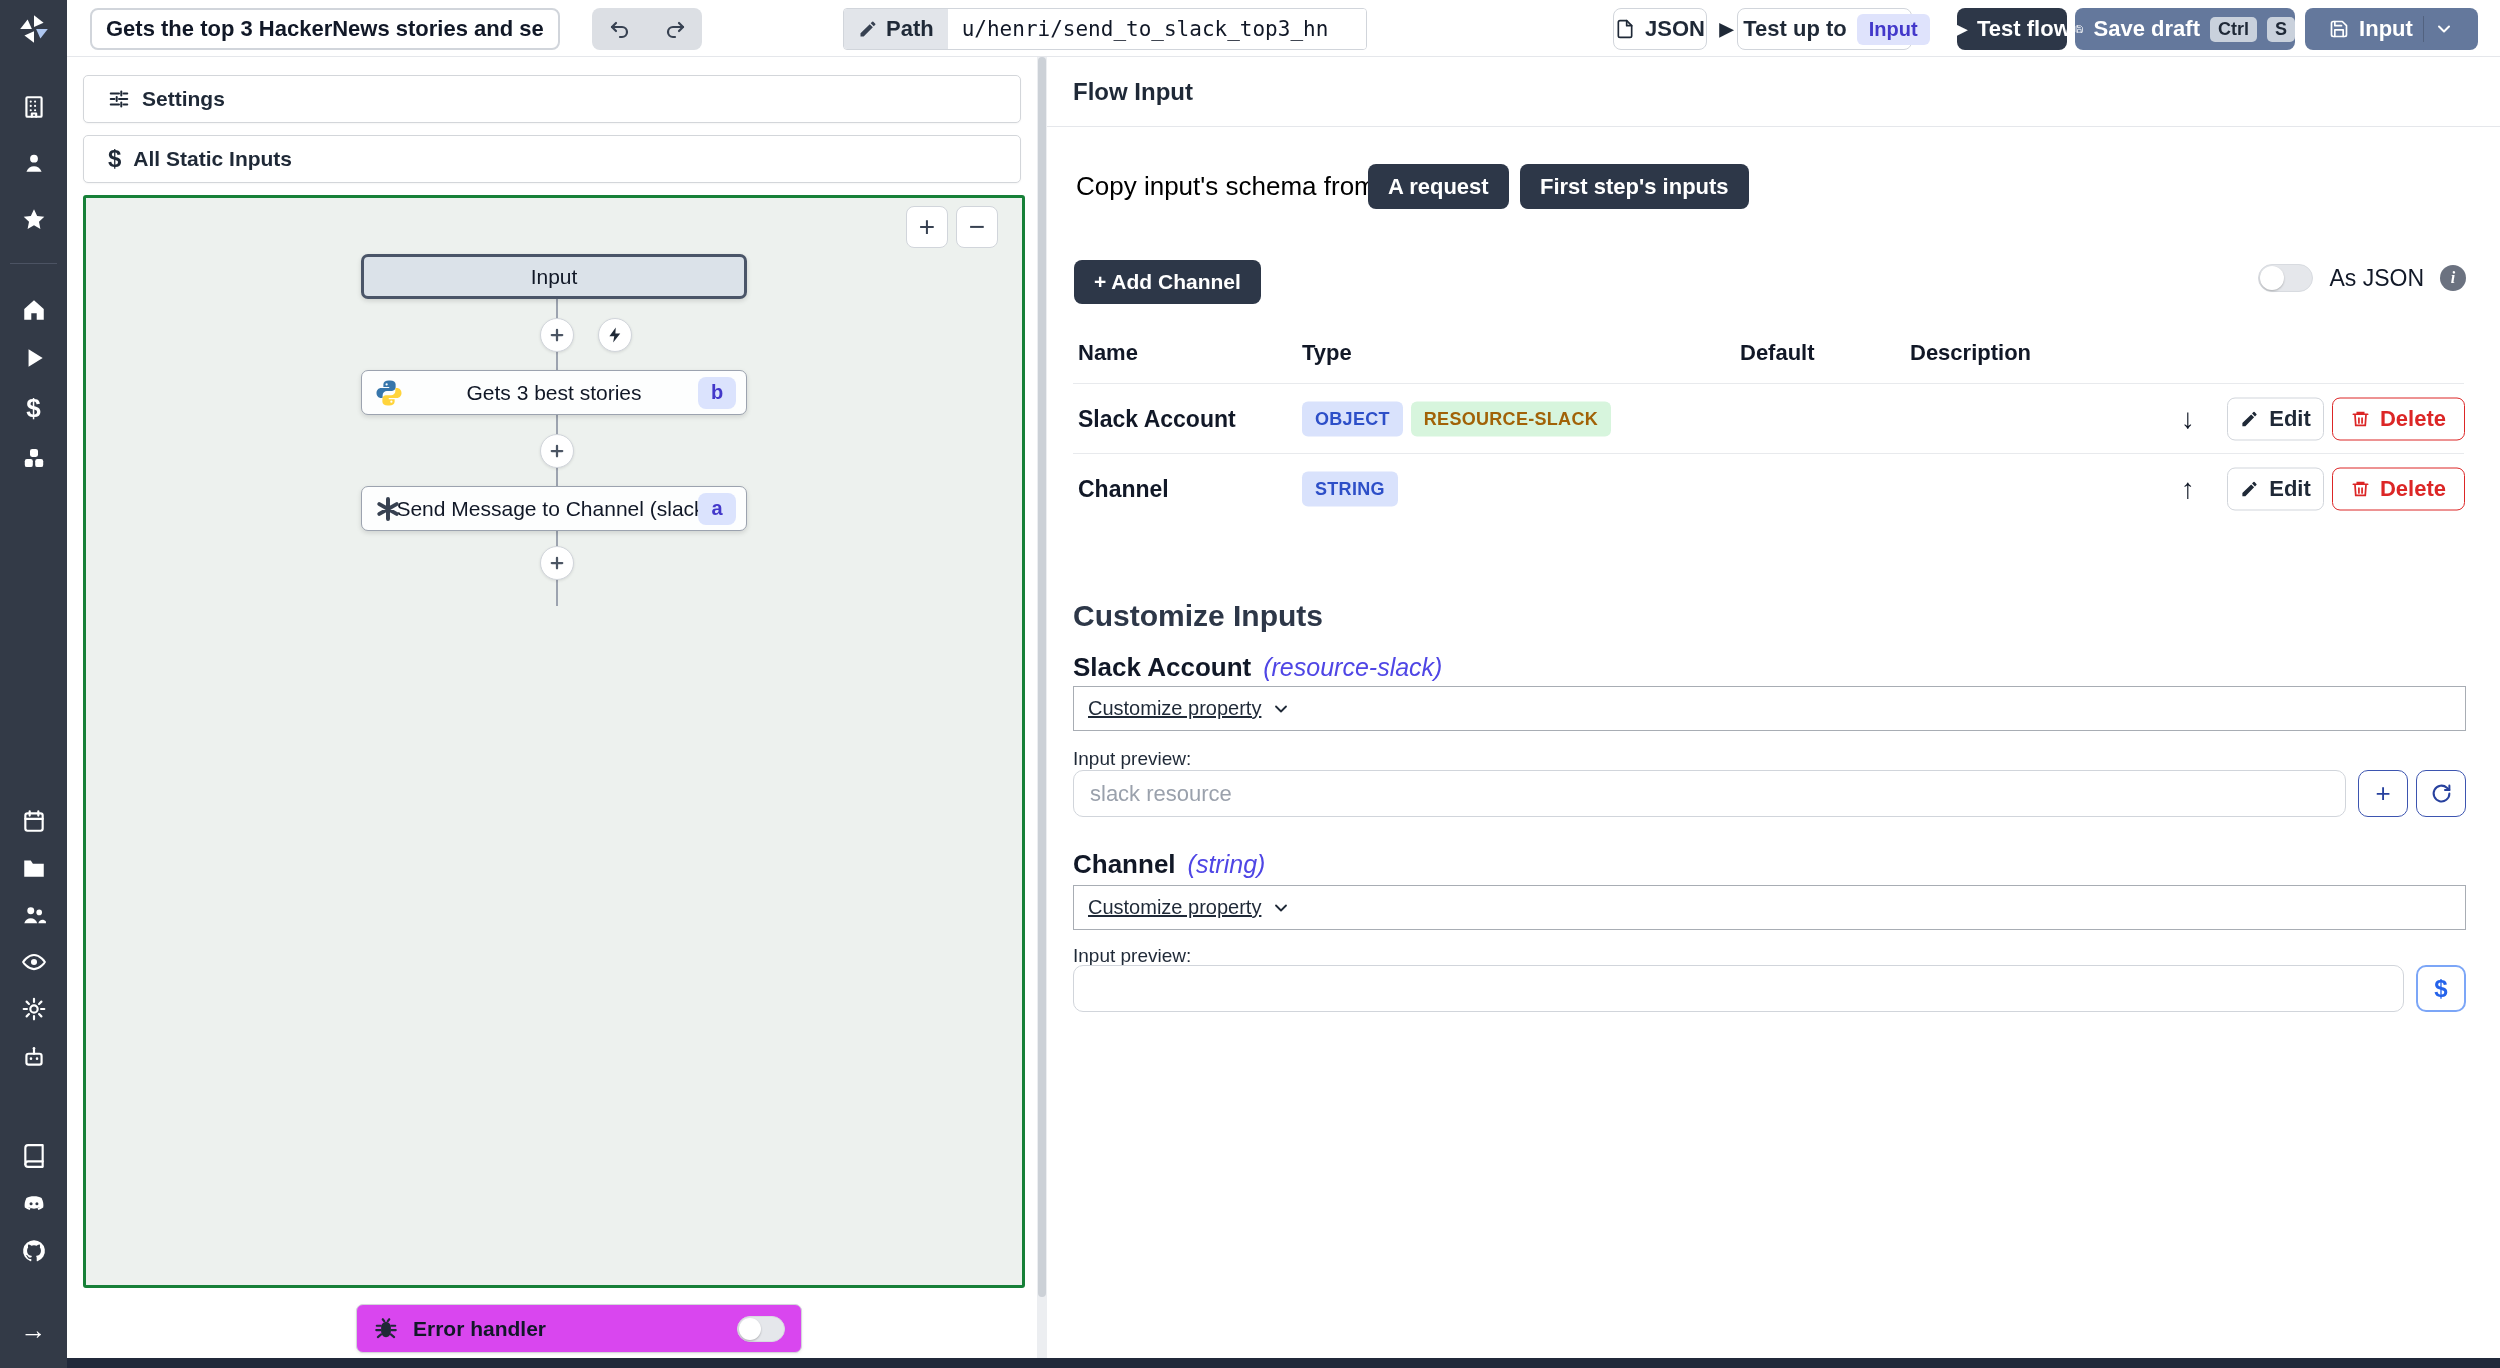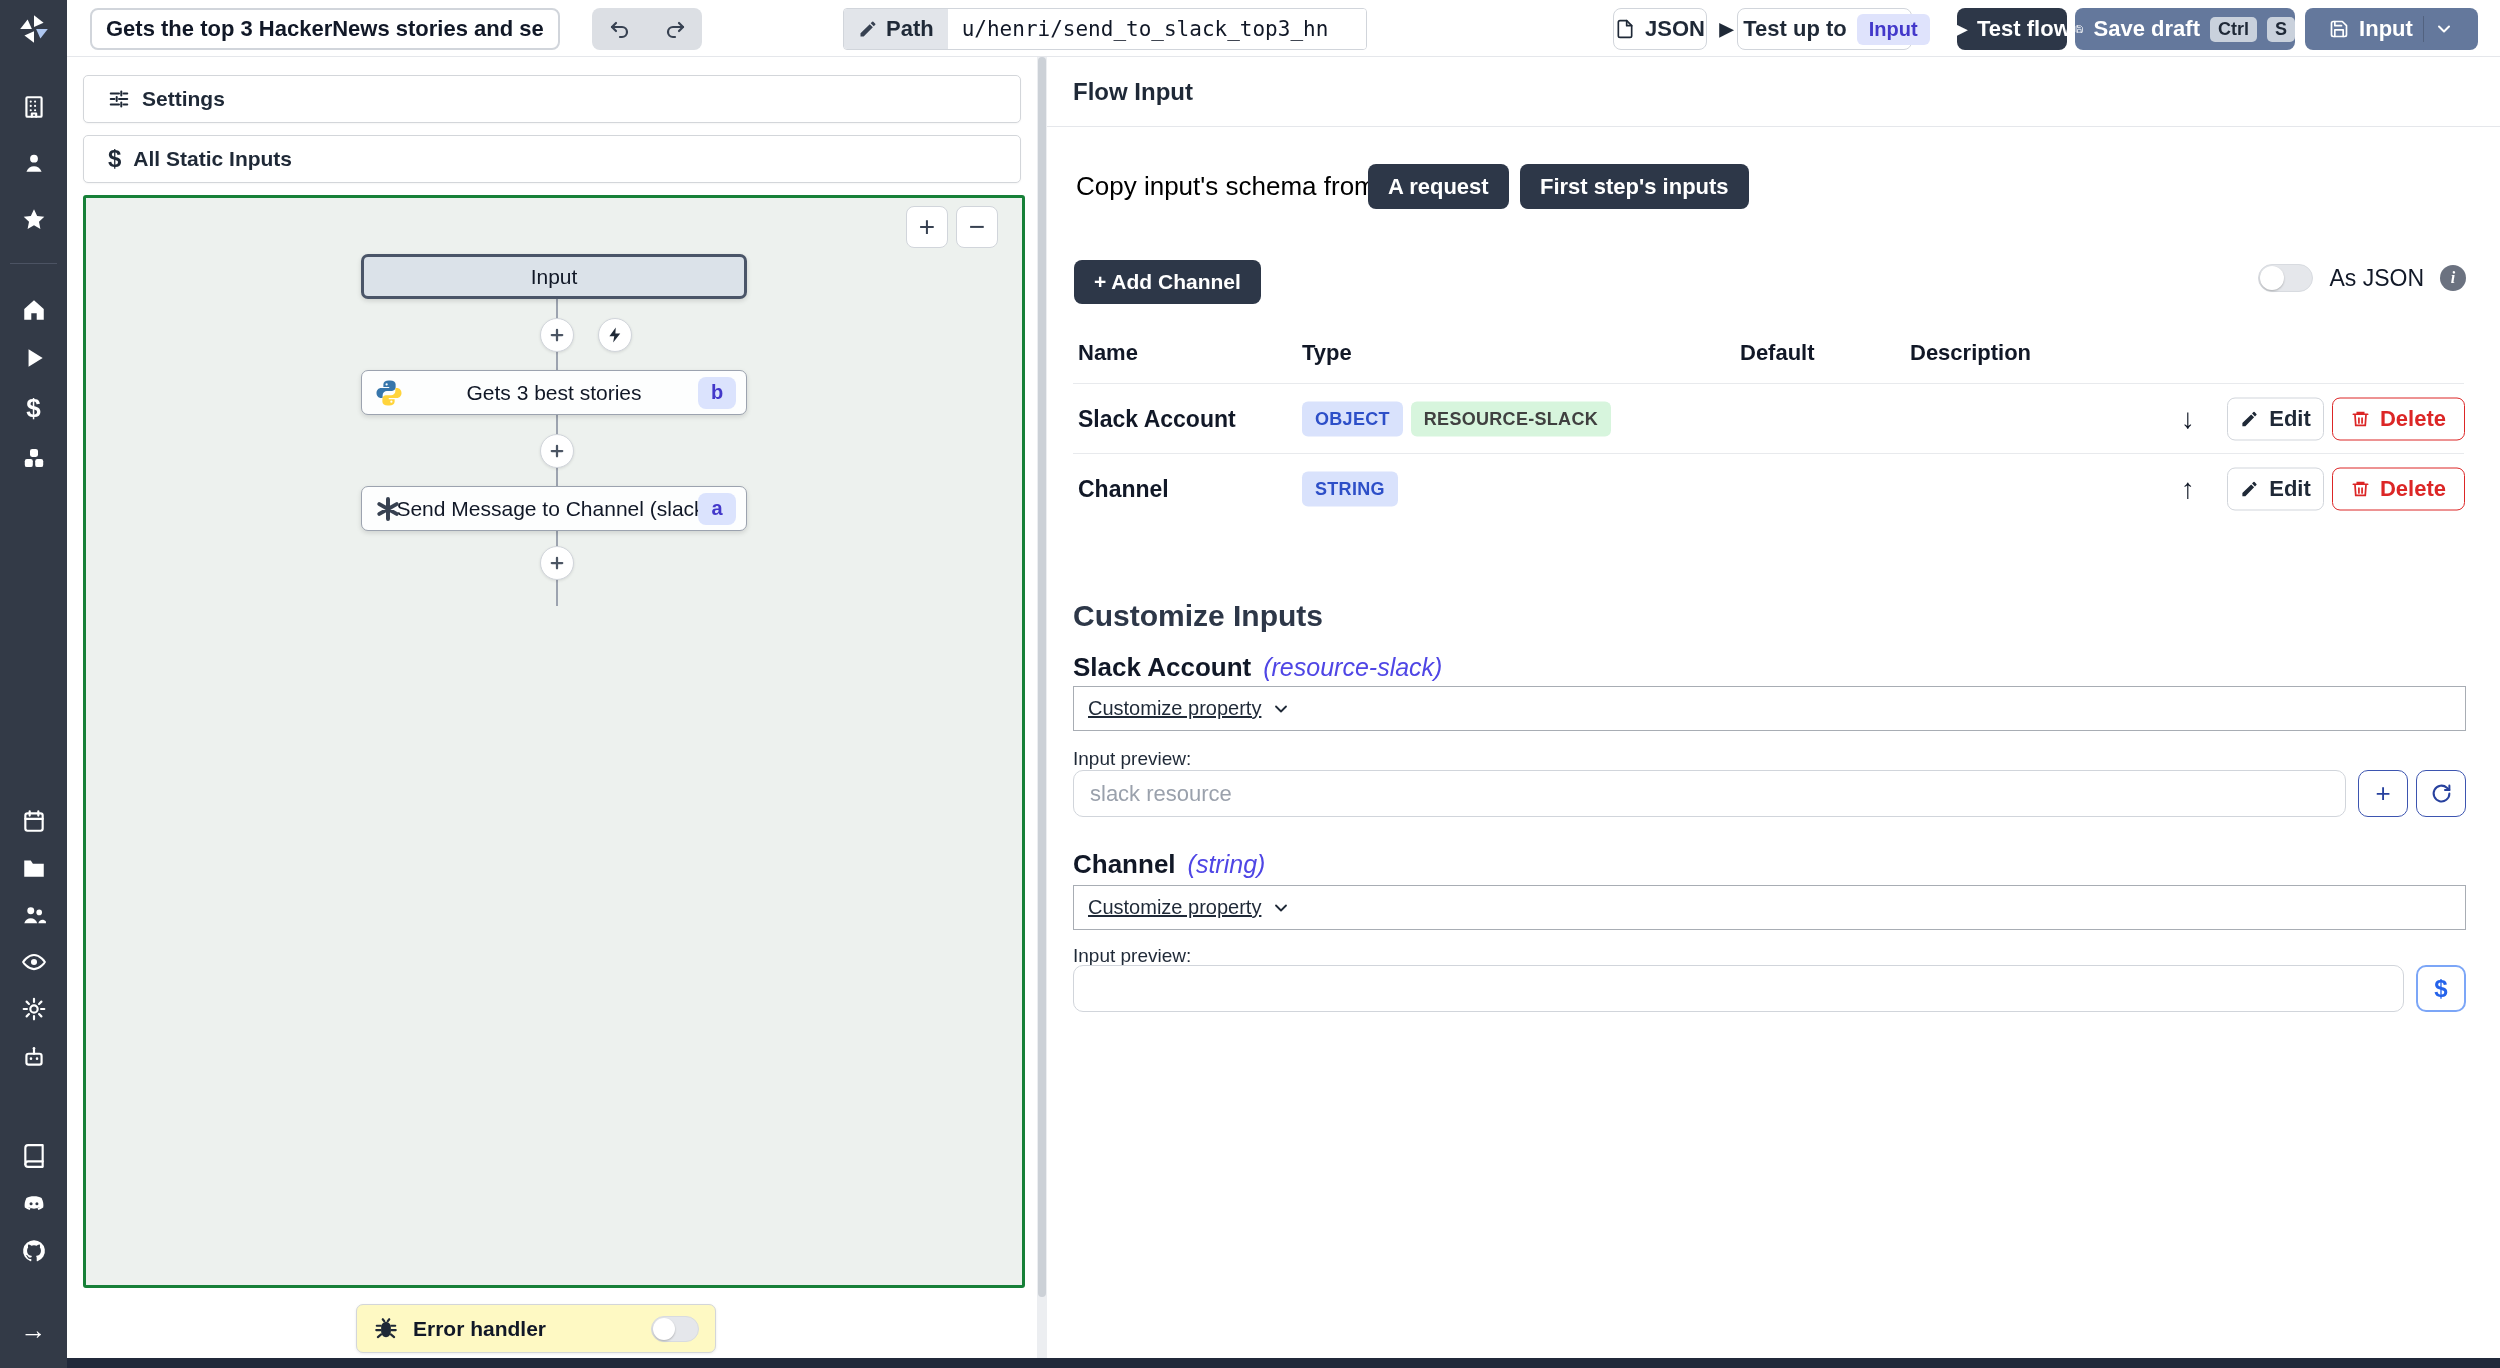--- a/index.html
+++ b/index.html
@@ -34,21 +34,21 @@
   .leftpanel{position:absolute;left:67px;top:57px;width:970px;height:1301px;background:#fff}
   .barbtn{position:absolute;left:16px;width:938px;height:48px;background:#fff;border:1px solid #d3d6da;border-radius:5px;display:flex;align-items:center;gap:12px;padding:0 24px;font-size:21px;font-weight:700;color:#1f2937;cursor:pointer;box-shadow:0 1px 2px rgba(0,0,0,.04)}
   .graph{position:absolute;left:16px;top:138px;width:942px;height:1093px;background:#edf1ee;border:3px solid #178038;border-radius:3px}
   .zoombtn{position:absolute;width:42px;height:42px;background:#fff;border:1.5px solid #d1d5db;border-radius:8px;display:flex;align-items:center;justify-content:center;font-size:28px;color:#374151;cursor:pointer}
   .gline{position:absolute;left:470px;top:100px;width:2px;height:308px;background:#9ca3af}
   .gnode{position:absolute;left:50%;transform:translateX(-50%);width:386px;height:45px;background:#fdfefe;border:1px solid #9ca3af;border-radius:7px;display:flex;align-items:center;justify-content:center;font-size:21px;font-weight:500;color:#111827;box-shadow:0 2px 5px rgba(0,0,0,.13);cursor:pointer}
   .gnode.sel{background:#dbe2e9;border:3px solid #4a5568}
   .nicon{position:absolute;left:12px;top:50%;transform:translateY(-50%)}
   .nbadge{position:absolute;right:10px;top:50%;transform:translateY(-50%);min-width:38px;height:32px;background:#dbe3fd;color:#4338ca;font-size:20px;font-weight:700;border-radius:8px;display:flex;align-items:center;justify-content:center;padding:0 8px}
   .gplus{position:absolute;width:34px;height:34px;border-radius:50%;background:#fff;border:1.5px solid #d1d5db;display:flex;align-items:center;justify-content:center;cursor:pointer;box-shadow:0 1px 3px rgba(0,0,0,.1)}
-  .errnode{position:absolute;left:289px;top:1247px;width:360px;height:49px;background:#fef9c3;border:1px solid #d3d6da;border-radius:7px;display:flex;align-items:center;gap:14px;padding:0 16px;font-size:21px;font-weight:600;color:#111827;box-shadow:0 1px 3px rgba(0,0,0,.08);cursor:pointer}
+  .errnode{position:absolute;left:289px;top:1247px;width:446px;height:49px;background:#d946ef;border:1px solid #d3d6da;border-radius:7px;display:flex;align-items:center;gap:14px;padding:0 16px;font-size:21px;font-weight:600;color:#111827;box-shadow:0 1px 3px rgba(0,0,0,.08);cursor:pointer}
   .toggle{width:48px;height:26px;border-radius:13px;background:#e5e7eb;border:1px solid #d8dbe0;position:relative;cursor:pointer;flex:none}
   .toggle .knob{position:absolute;left:1px;top:1px;width:22px;height:22px;border-radius:50%;background:#fff;box-shadow:0 1px 2px rgba(0,0,0,.25)}
   .toggle.lg{width:55px;height:28px;border-radius:14px}
   .toggle.lg .knob{width:24px;height:24px}
   
   .vdivider{position:absolute;left:1037px;top:57px;width:10px;height:1301px;background:#eceef1}
   .vthumb{position:absolute;left:1px;top:0;width:8px;height:1240px;background:#ccd1d7;border-radius:4px}
   .bottombar{position:absolute;left:0;bottom:0;width:2500px;height:10px;background:#21293a}
   
   .rightpanel{position:absolute;left:1047px;top:57px;width:1453px;height:1301px;background:#fff}
@@ -58,21 +58,21 @@
   .addprop{position:absolute;left:27px;top:203px;height:44px;padding:0 20px;font-size:21px}
   .asjson{position:absolute;right:34px;top:207px;display:flex;align-items:center;gap:16px}
   .asjson-label{font-size:23px;color:#111827}
   .infoicon{width:26px;height:26px;border-radius:50%;background:#6b7280;color:#fff;font-size:16px;font-weight:700;display:flex;align-items:center;justify-content:center;font-family:"Liberation Serif",serif;font-style:italic}
   .thead{position:absolute;top:283px;font-size:22px;font-weight:600;color:#111827}
   .prow{position:absolute;left:26px;right:36px;height:70px;border-top:1px solid #e8eaed}
   .rowname{position:absolute;left:5px;top:50%;transform:translateY(-50%);font-size:23px;font-weight:600;color:#111827}
   .rowtypes{position:absolute;left:229px;top:50%;transform:translateY(-50%);display:flex;gap:8px}
   .tbadge{font-size:18px;font-weight:700;padding:7px 13px;border-radius:6px;letter-spacing:.3px}
   .tbadge.blue{background:#d9e2fc;color:#2d4fc8}
-  .tbadge.green{background:#d7f5dd;color:#404040}
+  .tbadge.green{background:#d7f5dd;color:#a16207}
   .movearrow{position:absolute;left:1108px;top:50%;transform:translateY(-50%);font-size:28px;color:#111827;cursor:pointer}
   .editbtn{position:absolute;left:1154px;top:50%;transform:translateY(-50%);height:43px;width:97px;font-size:22px}
   .delbtn{position:absolute;left:1259px;top:50%;transform:translateY(-50%);height:43px;width:133px;background:#fff;border:1.5px solid #dc2626;color:#dc2626}
   .h2{position:absolute;left:26px;top:542px;font-size:30px;font-weight:700;color:#2d3748}
   .secname{position:absolute;left:26px;display:flex;align-items:baseline;gap:12px}
   .secname .nm{font-size:26px;font-weight:700;color:#111827}
   .secname .tp{font-size:25px;font-style:italic;color:#4f46e5}
   .custbox{position:absolute;left:26px;width:1393px;height:45px;background:#fff;border:1px solid #a8adb4;display:flex;align-items:center;gap:10px;padding:0 14px}
   .custlink{font-size:20px;color:#1f2937;text-decoration:underline;cursor:pointer}
   .prevlabel{position:absolute;left:26px;font-size:19px;color:#1f2937}

